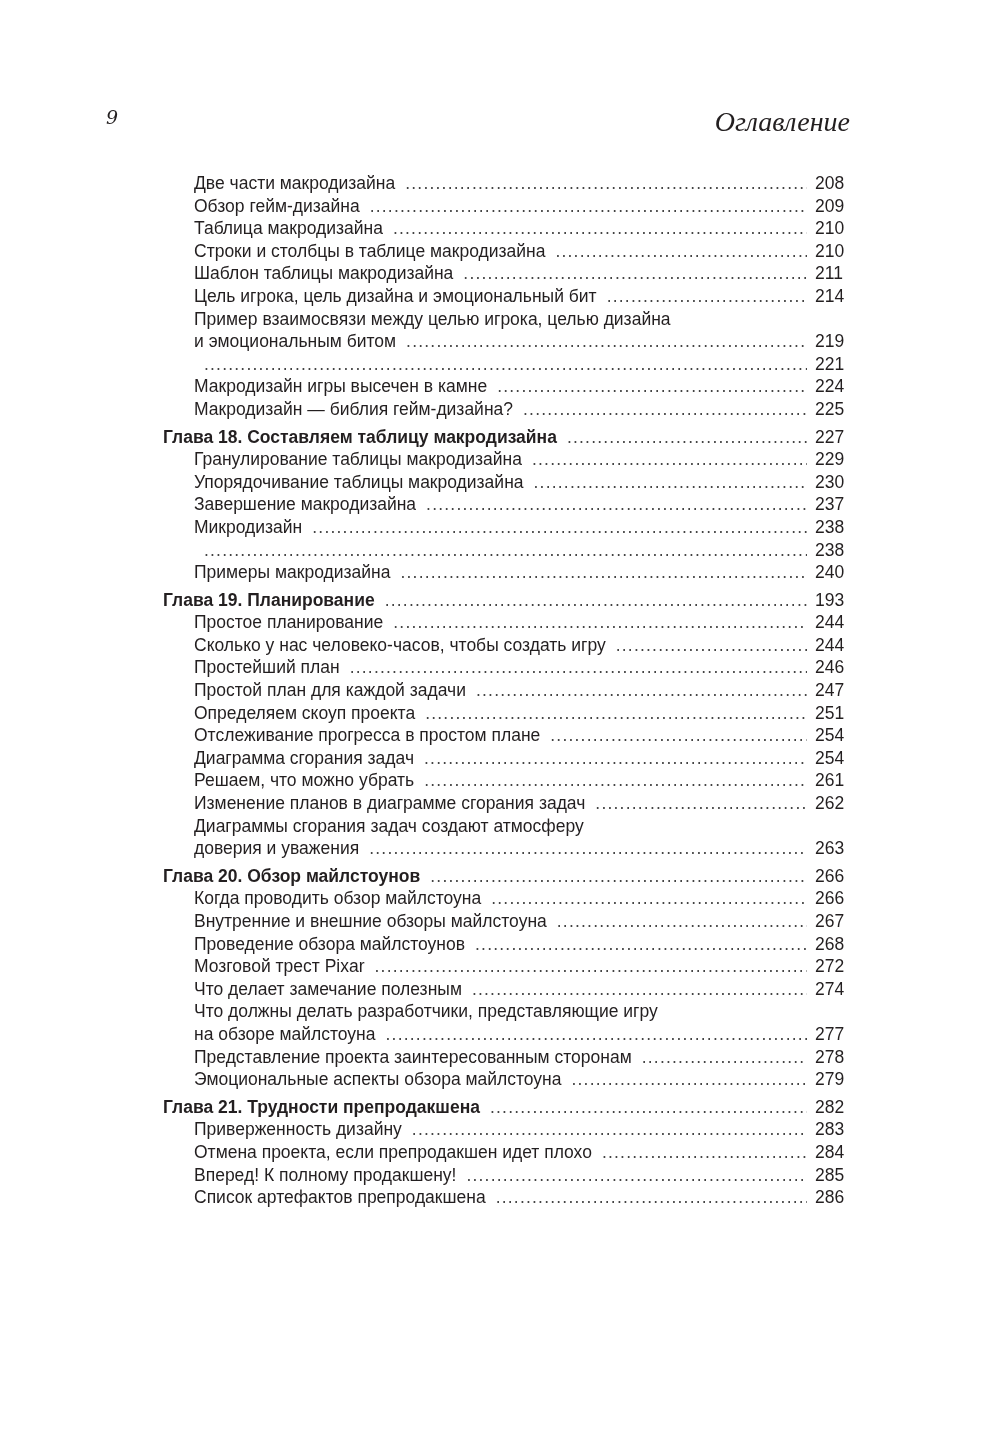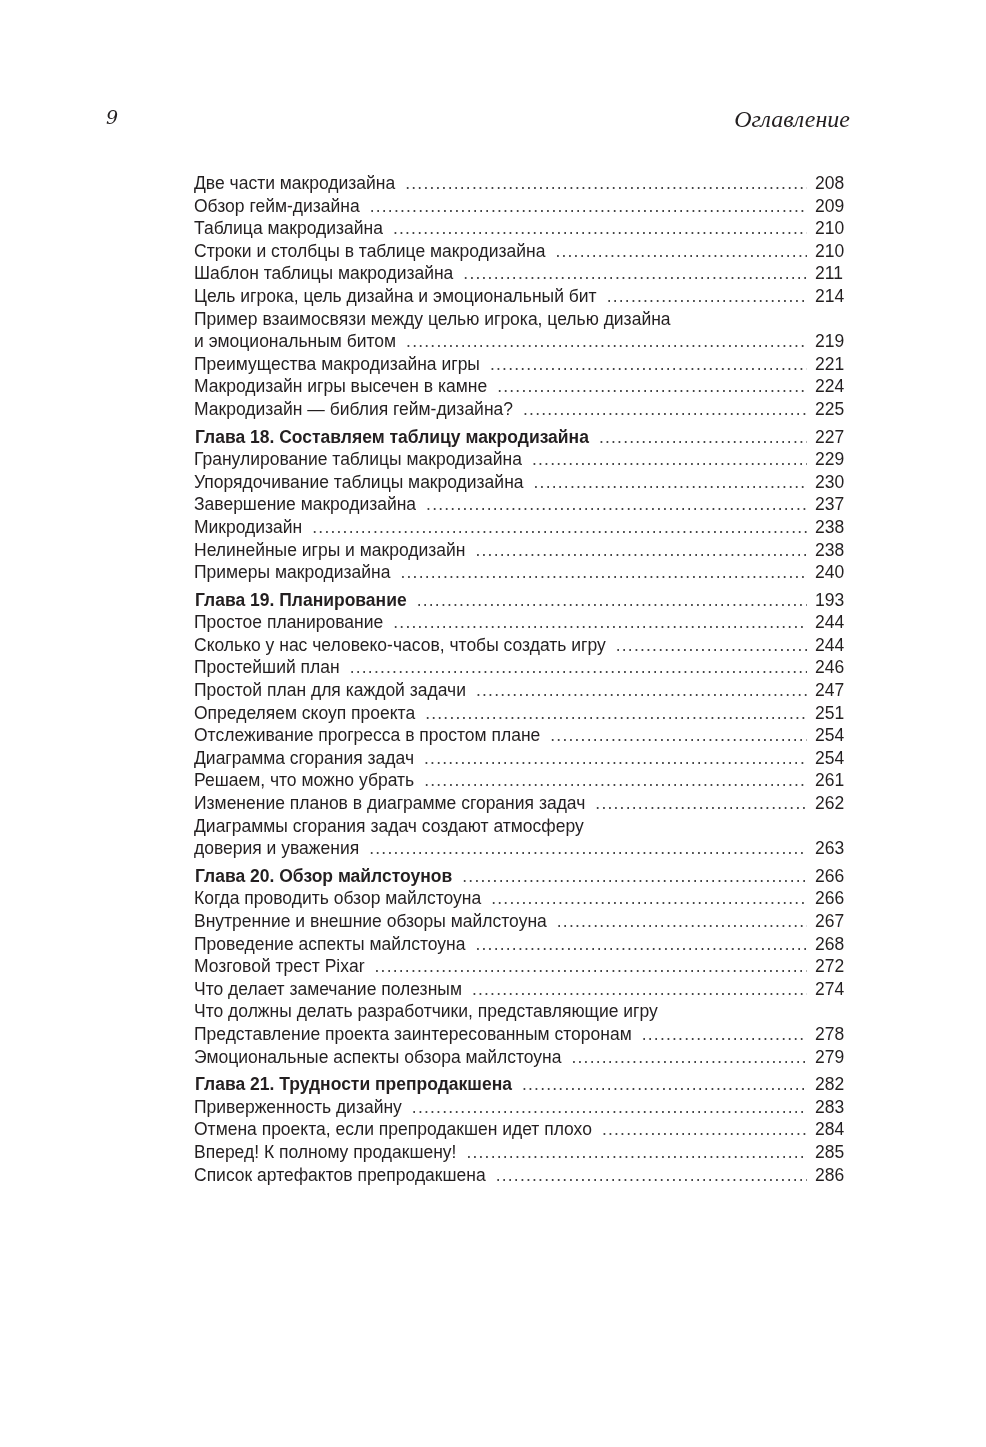--- a/index.html
+++ b/index.html
@@ -1,23 +1,23 @@
 <!DOCTYPE html>
 <html><head>
   <meta charset="utf-8">
   <style>
     html, body { margin: 0; padding: 0; background: #ffffff; }
     body { width: 986px; height: 1447px; position: relative; overflow: hidden; color: #231f20; }
     .page-header { position: absolute; top: 106px; left: 106px; right: 136px; height: 28px; }
     .page-number { position: absolute; left: 0; top: 0; font-family: "DejaVu Serif", "Liberation Serif", serif; font-style: italic; font-size: 19px; }
-    .running-title { position: absolute; right: 0; top: 0; font-family: "Liberation Serif", "DejaVu Serif", serif; font-style: italic; font-size: 24px; }
+    .running-title { position: absolute; right: 0; top: 0; font-family: "Liberation Serif", "DejaVu Serif", serif; font-style: italic; font-size: 28px; }
     .toc { position: absolute; top: 172px; left: 163px; width: 682px; font-family: "Liberation Sans", sans-serif; font-size: 17.5px; }
     .toc-row { display: flex; align-items: baseline; height: 22.6px; line-height: 22.6px; white-space: nowrap; }
     .toc-row.sub { padding-left: 31px; }
-    .toc-row.chapter { font-weight: bold; margin-top: 5px; margin-left: 32px; }
+    .toc-row.chapter { font-weight: bold; margin-top: 5px; }
     .toc-row.cont { }
     .toc-text { flex: 0 0 auto; }
     .toc-dots { flex: 1 1 auto; overflow: hidden; margin: 0 8px 0 10px; font-weight: normal; letter-spacing: 1.2px; color: #444; }
     .toc-dots::before { content: "........................................................................................................................................................................................................................................"; }
     .toc-page { flex: 0 0 auto; font-weight: normal; text-align: left; min-width: 30px; }
   </style>
 </head>
 <body>
 
 <div class="page-header">
@@ -58,21 +58,20 @@
     </div>
     <div class="toc-row sub cont">
       <span class="toc-text">Пример взаимосвязи между целью игрока, целью дизайна</span>
     </div>
     <div class="toc-row sub">
       <span class="toc-text">и эмоциональным битом</span>
       <span class="toc-dots"></span>
       <span class="toc-page">219</span>
     </div>
     <div class="toc-row sub">
-      <span class="toc-text">Преимущества макродизайна игры</span>
       <span class="toc-dots"></span>
       <span class="toc-page">221</span>
     </div>
     <div class="toc-row sub">
       <span class="toc-text">Макродизайн игры высечен в камне</span>
       <span class="toc-dots"></span>
       <span class="toc-page">224</span>
     </div>
     <div class="toc-row sub">
       <span class="toc-text">Макродизайн — библия гейм-дизайна?</span>
@@ -98,21 +97,20 @@
       <span class="toc-text">Завершение макродизайна</span>
       <span class="toc-dots"></span>
       <span class="toc-page">237</span>
     </div>
     <div class="toc-row sub">
       <span class="toc-text">Микродизайн</span>
       <span class="toc-dots"></span>
       <span class="toc-page">238</span>
     </div>
     <div class="toc-row sub">
-      <span class="toc-text">Нелинейные игры и макродизайн</span>
       <span class="toc-dots"></span>
       <span class="toc-page">238</span>
     </div>
     <div class="toc-row sub">
       <span class="toc-text">Примеры макродизайна</span>
       <span class="toc-dots"></span>
       <span class="toc-page">240</span>
     </div>
     <div class="toc-row chapter">
       <span class="toc-text">Глава 19. Планирование</span>
@@ -181,36 +179,41 @@
       <span class="toc-text">Когда проводить обзор майлстоуна</span>
       <span class="toc-dots"></span>
       <span class="toc-page">266</span>
     </div>
     <div class="toc-row sub">
       <span class="toc-text">Внутренние и внешние обзоры майлстоуна</span>
       <span class="toc-dots"></span>
       <span class="toc-page">267</span>
     </div>
     <div class="toc-row sub">
-      <span class="toc-text">Проведение аспекты майлстоуна</span>
+      <span class="toc-text">Проведение обзора майлстоунов</span>
       <span class="toc-dots"></span>
       <span class="toc-page">268</span>
     </div>
     <div class="toc-row sub">
       <span class="toc-text">Мозговой трест Pixar</span>
       <span class="toc-dots"></span>
       <span class="toc-page">272</span>
     </div>
     <div class="toc-row sub">
       <span class="toc-text">Что делает замечание полезным</span>
       <span class="toc-dots"></span>
       <span class="toc-page">274</span>
     </div>
     <div class="toc-row sub cont">
       <span class="toc-text">Что должны делать разработчики, представляющие игру</span>
+    </div>
+    <div class="toc-row sub">
+      <span class="toc-text">на обзоре майлстоуна</span>
+      <span class="toc-dots"></span>
+      <span class="toc-page">277</span>
     </div>
     <div class="toc-row sub">
       <span class="toc-text">Представление проекта заинтересованным сторонам</span>
       <span class="toc-dots"></span>
       <span class="toc-page">278</span>
     </div>
     <div class="toc-row sub">
       <span class="toc-text">Эмоциональные аспекты обзора майлстоуна</span>
       <span class="toc-dots"></span>
       <span class="toc-page">279</span>

